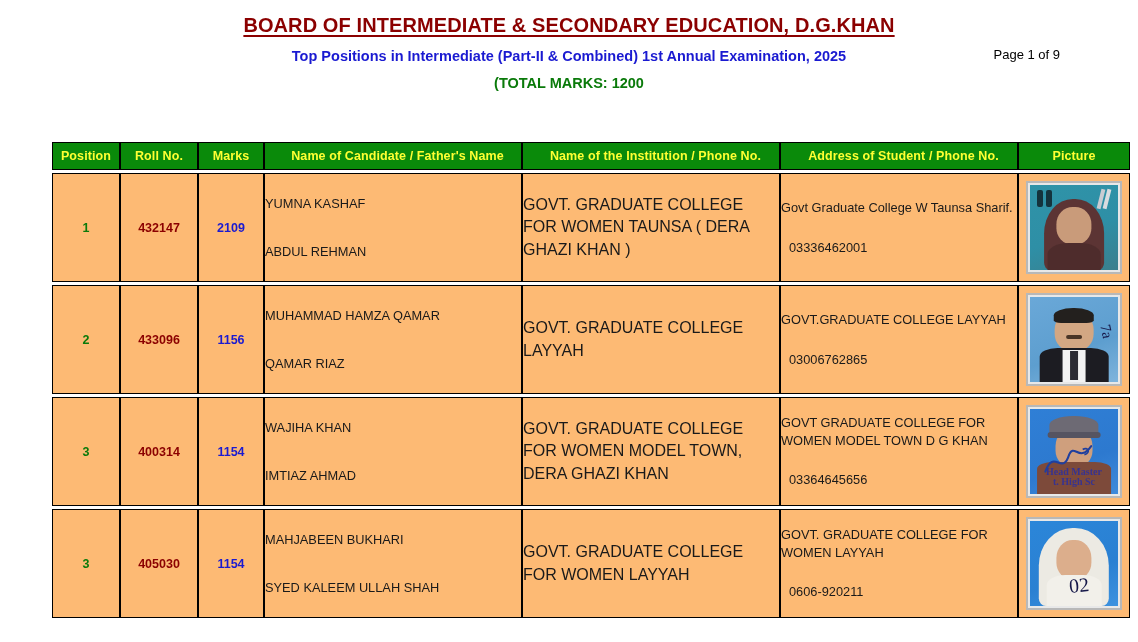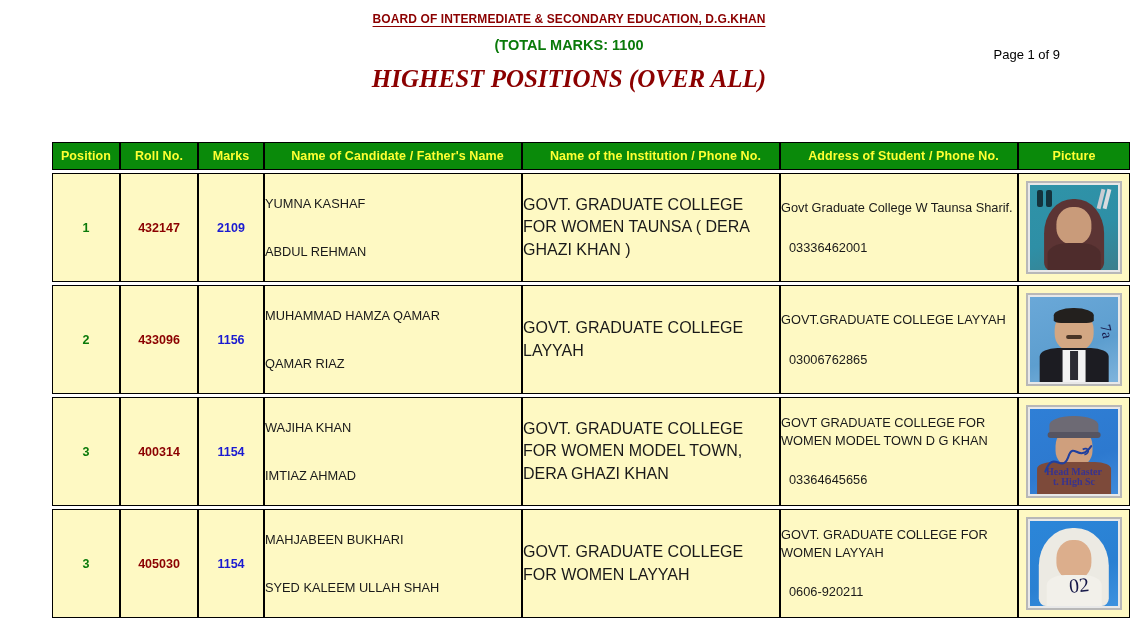--- a/index.html
+++ b/index.html
@@ -18,21 +18,21 @@
 
   
   .doc-header {
     position: relative;
     padding-top: 12px;
   }
   .title-main {
     text-align: center;
     font-family: "Liberation Sans", sans-serif;
     font-weight: bold;
-    font-size: 12px;
+    font-size: 20px;
     color: #8b0000;
     text-decoration: underline;
     text-underline-offset: 3px;
     letter-spacing: 0.1px;
     line-height: 1.3;
   }
   .title-sub {
     text-align: center;
     font-family: "Liberation Sans", sans-serif;
     font-weight: bold;
@@ -108,21 +108,21 @@
   
   col.c-pos    { width: 68px; }
   col.c-roll   { width: 78px; }
   col.c-marks  { width: 66px; }
   col.c-name   { width: 258px; }
   col.c-inst   { width: 258px; }
   col.c-addr   { width: 238px; }
   col.c-pic    { width: 112px; }
 
   tbody tr { height: 109px; }
-  tbody td { background: #fef9c3; }
+  tbody td { background: #fdba74; }
 
   td.cell-pos {
     text-align: center;
     font-weight: bold;
     font-size: 12.5px;
     color: #0a7a0a;
   }
   td.cell-roll {
     text-align: center;
     font-weight: bold;
@@ -216,22 +216,22 @@
     font-size: 10px;
     line-height: 1.05;
     opacity: .85;
   }
 </style>
 </head>
 <body>
 
 <div class="doc-header">
   <div class="title-main">BOARD OF INTERMEDIATE &amp; SECONDARY EDUCATION, D.G.KHAN</div>
-  <div class="title-marks">(TOTAL MARKS:  1100</div>
-  <div class="title-highest">HIGHEST POSITIONS (OVER ALL)</div>
+  <div class="title-sub">Top Positions in Intermediate (Part-II &amp; Combined) 1st Annual Examination, 2025</div>
+  <div class="title-marks">(TOTAL MARKS:  1200</div>
   <div class="page-indicator">Page 1 of 9</div>
 </div>
 
 <div class="table-wrap">
   <table class="positions">
     <colgroup>
       <col class="c-pos">
         <col class="c-roll">
         <col class="c-marks">
       <col class="c-name">

